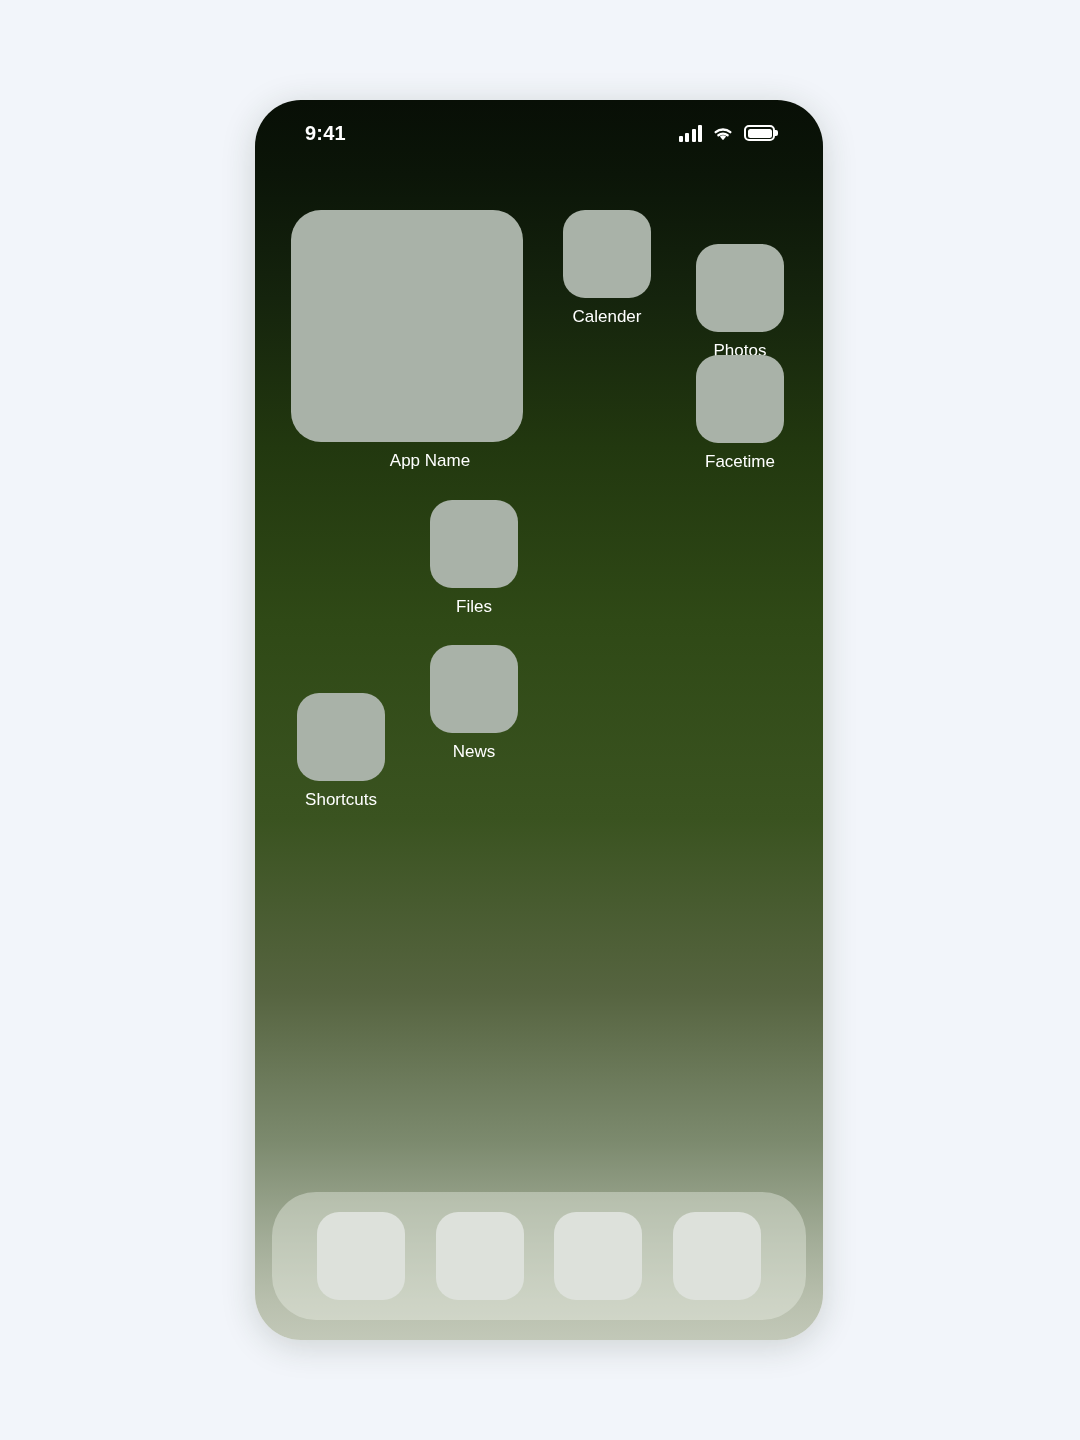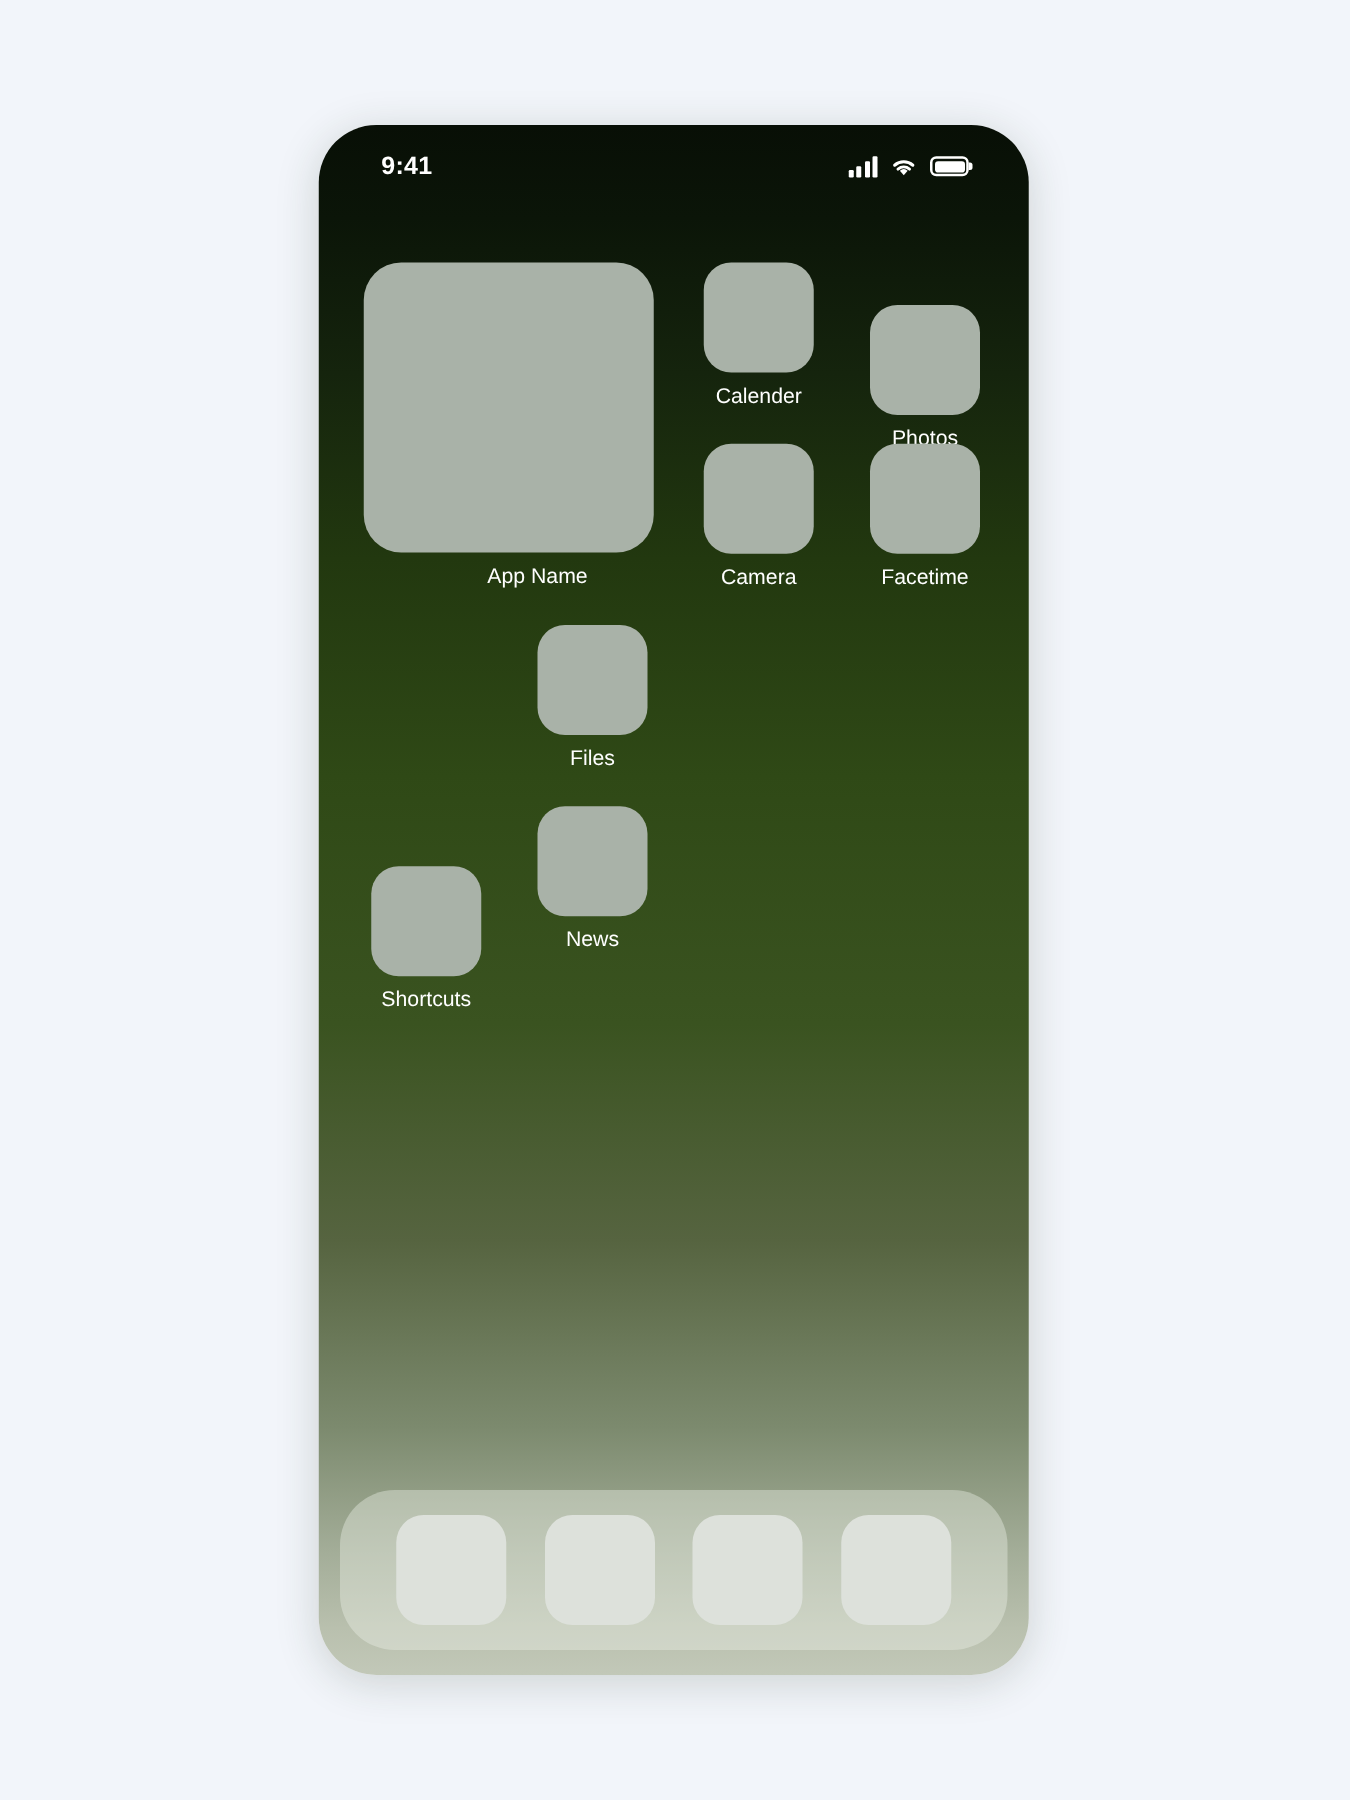--- a/index.html
+++ b/index.html
@@ -191,24 +191,20 @@
       <div class="cell small-cell" style="left:308px; top:110px;">
         <div class="tile small"></div>
         <div class="label">Calender</div>
       </div>
 
       <div class="cell small-cell" style="left:441px; top:110px;margin-top:34px;">
         <div class="tile small"></div>
         <div class="label">Photos</div>
       </div>
 
-      <div class="cell small-cell" style="left:308px; top:255px;">
-        <div class="tile small"></div>
-        <div class="label">Camera</div>
-      </div>
 
       <div class="cell small-cell" style="left:441px; top:255px;">
         <div class="tile small"></div>
         <div class="label">Facetime</div>
       </div>
 
 
       <div class="cell small-cell" style="left:175px; top:400px;">
         <div class="tile small"></div>
         <div class="label">Files</div>

